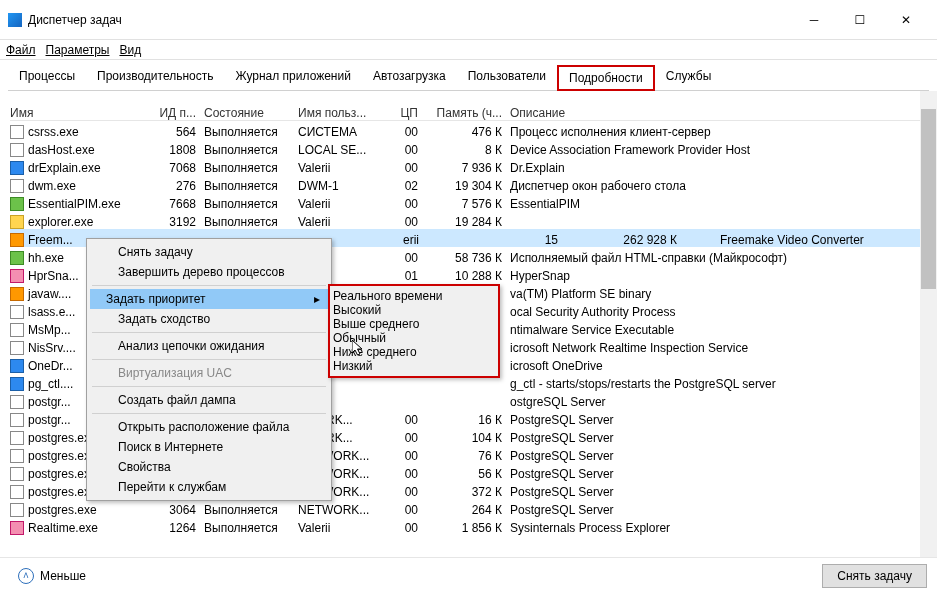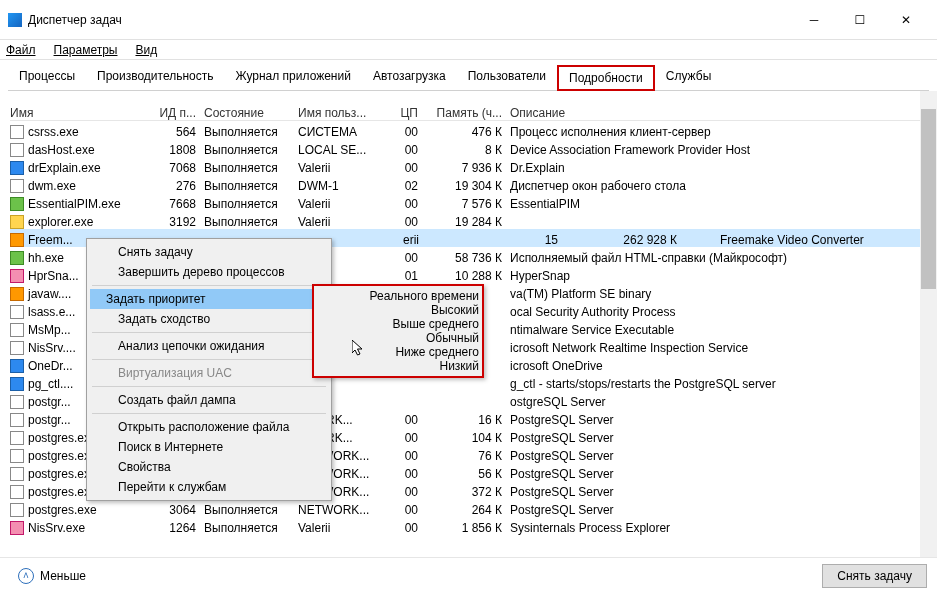--- a/index.html
+++ b/index.html
@@ -2,21 +2,21 @@
 <html><head>
 <meta charset="utf-8">
 <style>
 * { margin: 0; padding: 0; box-sizing: border-box; font-family: "Segoe UI", Tahoma, sans-serif; font-size: 12px; }
 body { background: #fff; width: 937px; height: 593px; overflow: hidden; position: relative; }
 .titlebar { height: 40px; display: flex; align-items: center; padding: 0 8px; border-bottom: 1px solid #e1e1e1; }
 .title-icon { width: 14px; height: 14px; margin-right: 6px; background: linear-gradient(135deg, #2196f3, #1565c0); display: inline-block; }
 .title-text { flex: 1; font-size: 12px; }
 .caption-btns { display: flex; gap: 0; }
 .caption-btn { width: 46px; height: 28px; display: flex; align-items: center; justify-content: center; cursor: pointer; }
-.menubar { height: 20px; display: flex; align-items: center; padding: 0 6px; gap: 18px; border-bottom: 1px solid #e1e1e1; }
+.menubar { height: 20px; display: flex; align-items: center; padding: 0 6px; gap: 10px; border-bottom: 1px solid #e1e1e1; }
 .menubar span { text-decoration: underline; cursor: pointer; }
 .tabs { display: flex; border-bottom: 1px solid #d0d0d0; margin: 4px 8px 0 8px; }
 .tab { padding: 4px 10px; border: 1px solid transparent; border-bottom: none; cursor: pointer; }
 .tab.active { border-color: #d0d0d0; background: #fff; position: relative; top: 1px; }
 .tab.highlight { border: 2px solid #c00; }
 .content { padding: 4px 10px 0 10px; height: 470px; overflow: hidden; position: relative; }
 .hdr-row, .row { display: flex; align-items: flex-end; white-space: nowrap; }
 .hdr-row { height: 26px; border-bottom: 1px solid #e6e6e6; color: #333; }
 .hdr-row .cell { font-size: 12px; }
 .row { height: 18px; }
@@ -349,21 +349,21 @@
         <div class="cell c-pid">3064</div>
         <div class="cell c-state">Выполняется</div>
         <div class="cell c-user">NETWORK...</div>
         <div class="cell c-cpu">00</div>
         <div class="cell c-mem">264 К</div>
         <div class="cell c-desc">PostgreSQL Server</div>
       </div>
       <div class="row">
         <div class="cell c-name">
           <span class="ico pink"></span>
-          <span>NisSrv.exe</span>
+          <span>Realtime.exe</span>
         </div>
         <div class="cell c-pid">1264</div>
         <div class="cell c-state">Выполняется</div>
         <div class="cell c-user">Valerii</div>
         <div class="cell c-cpu">00</div>
         <div class="cell c-mem">1 856 К</div>
         <div class="cell c-desc">Sysinternals Process Explorer</div>
       </div>
     </div>
   <div class="scrollbar">
@@ -382,21 +382,21 @@
     <div class="sep"></div>
     <div class="item disabled">Виртуализация UAC</div>
     <div class="sep"></div>
     <div class="item">Создать файл дампа</div>
     <div class="sep"></div>
     <div class="item">Открыть расположение файла</div>
     <div class="item">Поиск в Интернете</div>
     <div class="item">Свойства</div>
     <div class="item">Перейти к службам</div>
   </div>
-<div class="submenu" id="sub" style="left:312px; top:284px; width:172px;text-align:right;">
+<div class="submenu" id="sub" style="left:328px; top:284px; width:172px;">
     <div class="item">Реального времени</div>
     <div class="item">Высокий</div>
     <div class="item hl">Выше среднего</div>
     <div class="item">Обычный</div>
     <div class="item">Ниже среднего</div>
     <div class="item dot">Низкий</div>
   </div>
 
 <svg class="cursor" style="left:352px; top:340px;" viewBox="0 0 12 18">
   <path d="M0 0 L0 13 L3 10 L5.5 15 L8 14 L5.5 9 L10 9 Z" fill="#fff" stroke="#000" stroke-width="1"></path>

